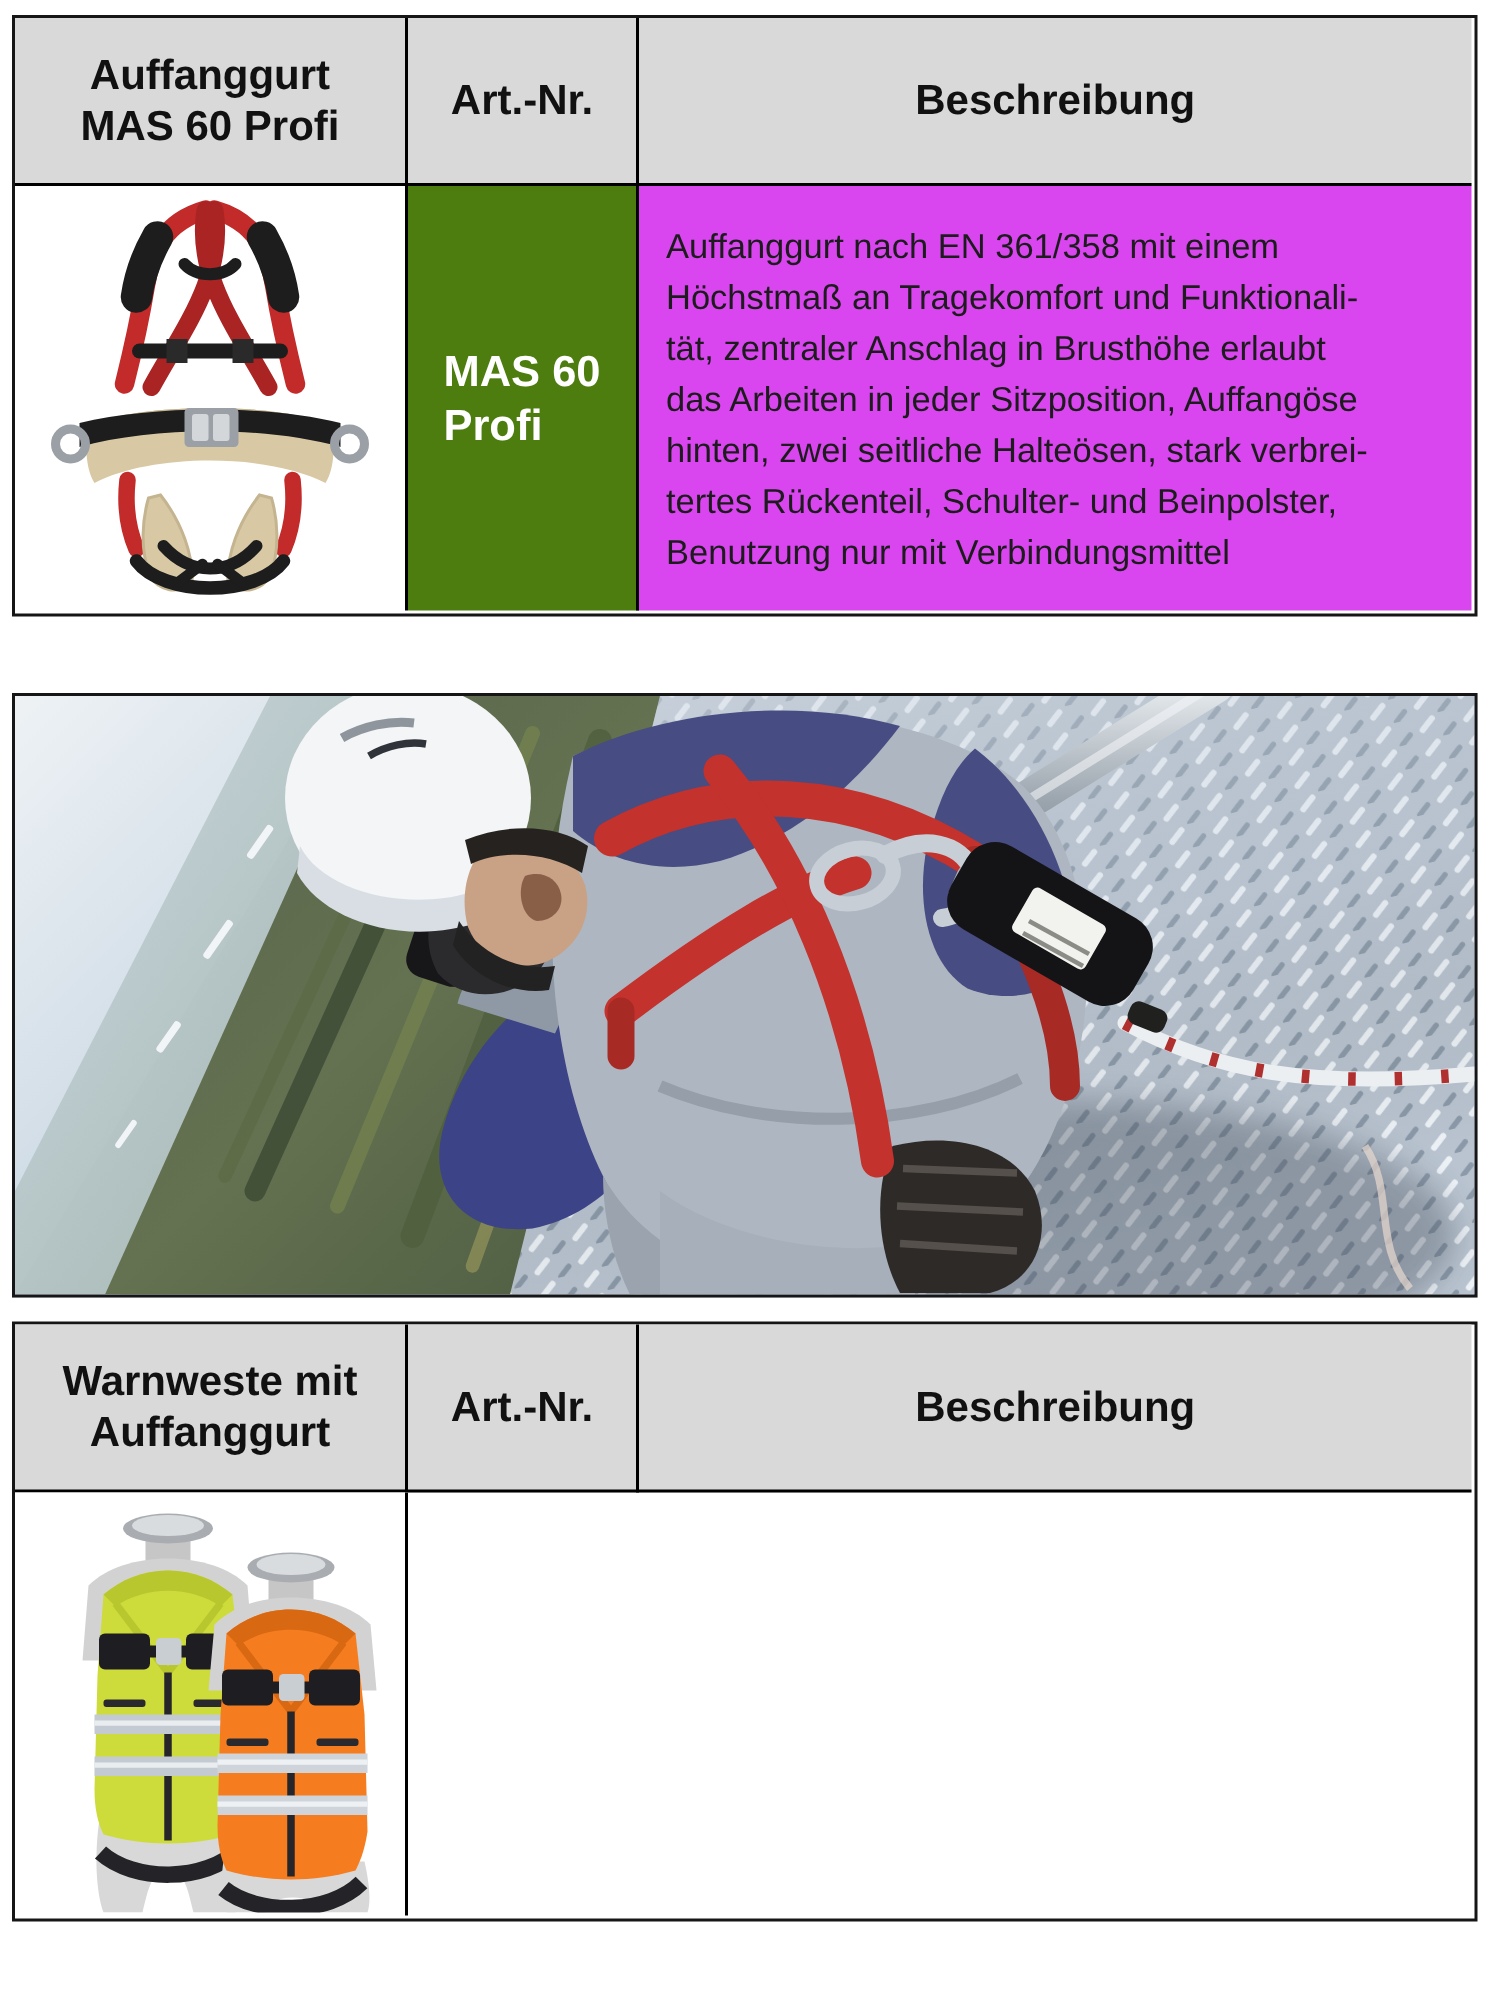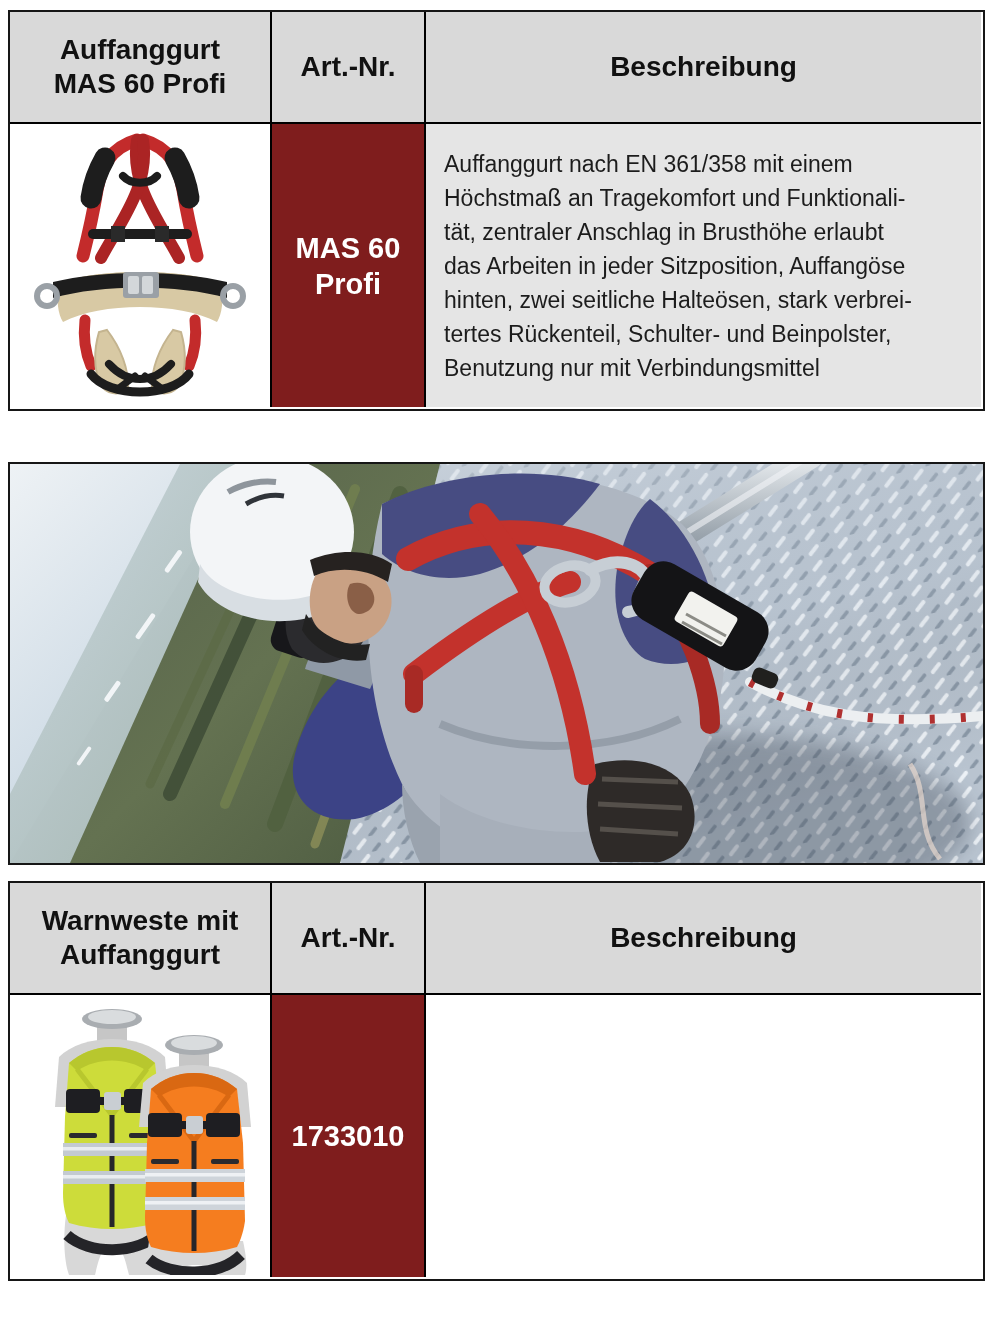--- a/index.html
+++ b/index.html
@@ -8,24 +8,24 @@
 
   .ptable{position:absolute;left:8px;width:977px;border:2px solid #161616;
           display:grid;grid-template-columns:262px 154px 555px;background:#fff;box-sizing:border-box;}
   .t1{top:10px;height:401px;grid-template-rows:112px 283px;}
   .t2{top:881px;height:400px;grid-template-rows:112px 282px;}
 
   .cell{box-sizing:border-box;position:relative;}
   .th{background:#d9d9d9;border-bottom:2px solid #000;display:flex;align-items:center;justify-content:center;
       font-weight:bold;font-size:28px;line-height:34px;text-align:center;white-space:pre-line;color:#111;}
   .vline{border-right:2px solid #000;}
-  .art-cell{background:#7f1d1d;color:#fff;display:flex;align-items:center;justify-content:center;
-            font-weight:bold;font-size:29px;line-height:36px;text-align:center;white-space:pre-line;}
+  .art-cell{background:#4d7c0f;color:#fff;display:flex;align-items:center;justify-content:center;
+            font-weight:bold;font-size:29px;line-height:36px;white-space:pre-line;}
   .img-cell{background:#fff;display:flex;align-items:center;justify-content:center;overflow:hidden;}
-  .desc-cell{background:#e5e5e5;display:flex;align-items:center;}
+  .desc-cell{background:#d946ef;display:flex;align-items:center;}
   .desc-text{padding:6px 8px 6px 18px;font-size:23px;line-height:34px;white-space:pre-line;color:#1c1c1c;}
 
   #photo-frame{position:absolute;left:8px;top:462px;width:977px;height:403px;border:2px solid #161616;
                box-sizing:border-box;overflow:hidden;background:#bfc9d4;}
   svg{display:block;}
 </style>
 </head>
 <body>
 
 <div id="page">
@@ -285,17 +285,16 @@
             <rect x="137" y="116" width="34" height="24" rx="4" fill="#1e1e22"></rect>
             <rect x="195" y="116" width="34" height="24" rx="4" fill="#1e1e22"></rect>
             <line x1="167" y1="128" x2="199" y2="128" stroke="#1e1e22" stroke-width="8"></line>
             <rect x="175" y="119" width="17" height="18" rx="3" fill="#c9ced3"></rect>
           </g>
         </g>
         <path d="M138,262 C160,280 208,280 230,258" stroke="#242428" stroke-width="11" fill="none"></path>
       </svg>
     </div>
 
-    <div class="cell art-cell vline">1733010</div>
 
   </div>
 
 </div>
 
 </body></html>

